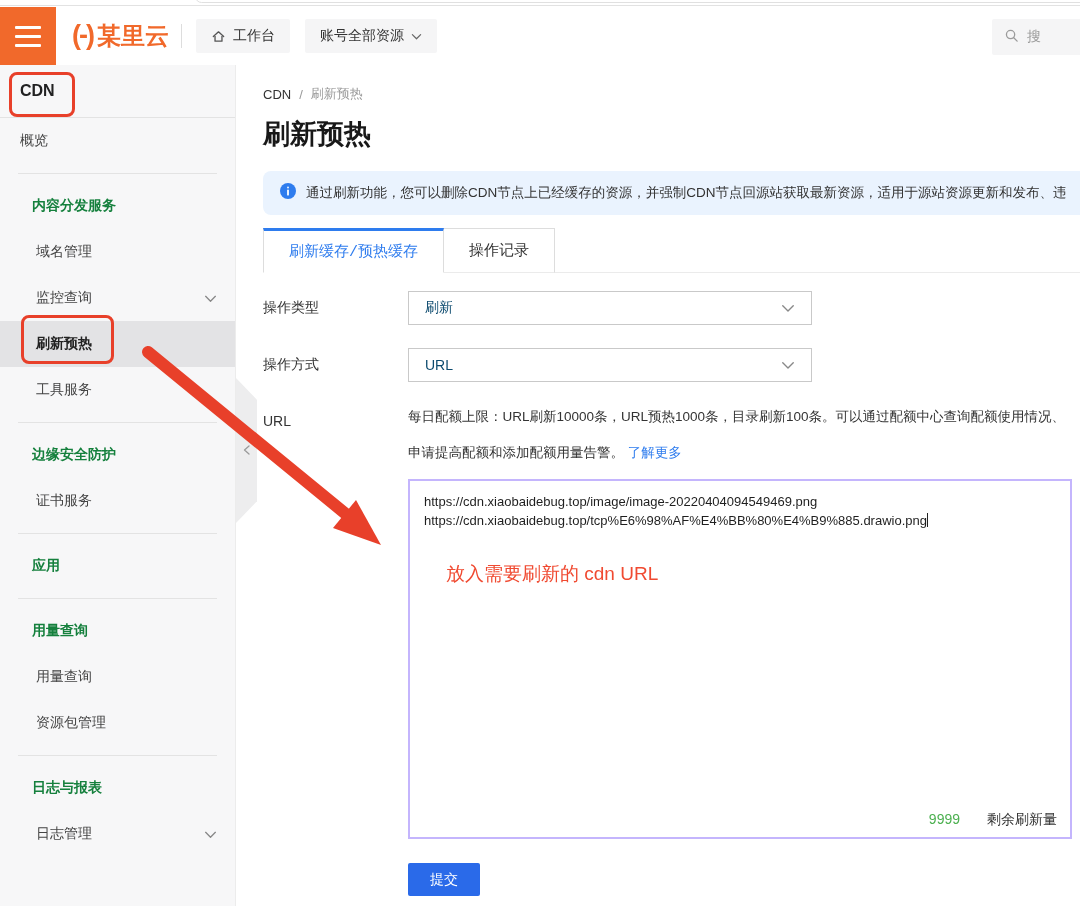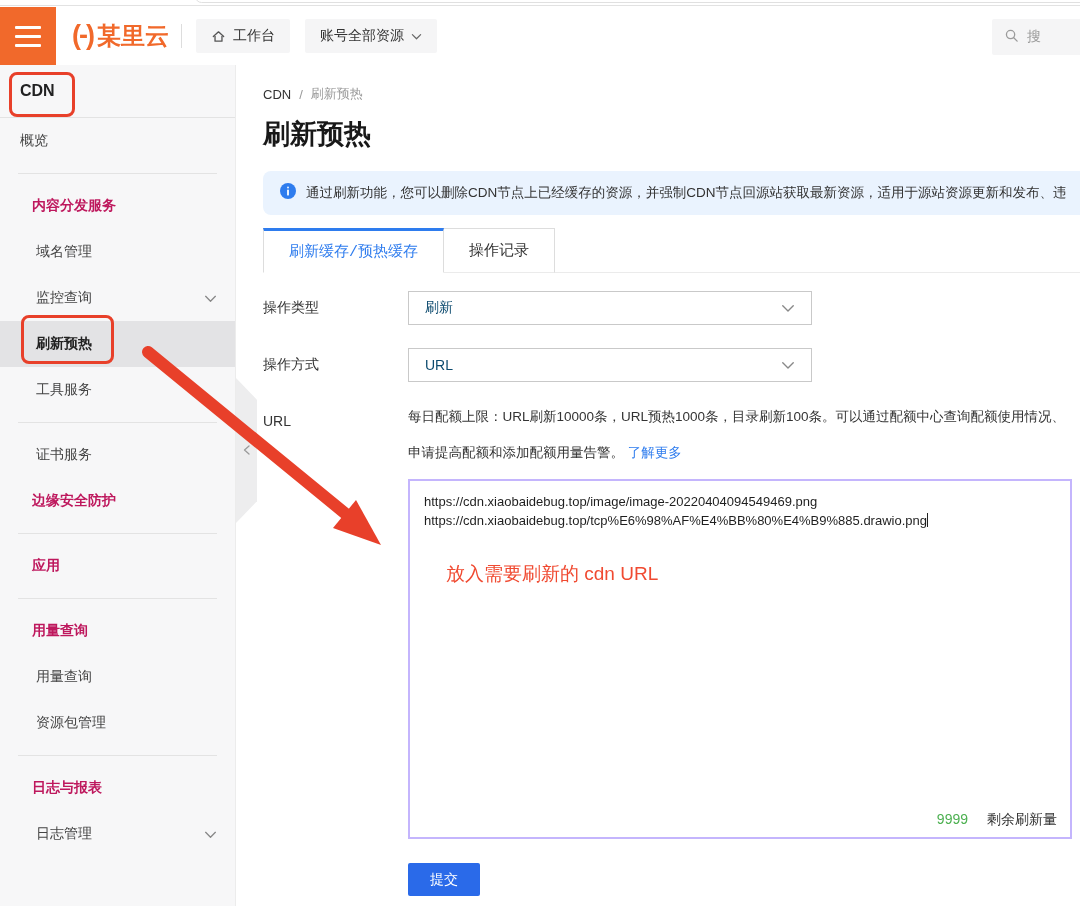--- a/index.html
+++ b/index.html
@@ -21,21 +21,21 @@
   .vdiv { width:1px; height:24px; background:#ddd; margin:0 14px 0 12px; }
   .hbtn { display:flex; align-items:center; gap:7px; height:34px; padding:0 15px; background:#f5f5f6; border:none; border-radius:2px; font-size:14px; color:#333; cursor:pointer; font-family:inherit; white-space:nowrap;}
   .hbtn + .hbtn { margin-left:15px; }
   .hbtn svg { display:block; }
   .search-box { position:absolute; right:-32px; top:12px; width:120px; height:36px; background:#f5f5f6; border-radius:2px; display:flex; align-items:center; gap:8px; padding:0 12px; color:#9b9b9b; font-size:14px; }
 
   
   aside { position:absolute; top:65px; left:0; width:236px; height:841px; background:#f7f7f8; border-right:1px solid #ececec; z-index:1; }
   .side-title { height:53px; display:flex; align-items:center; padding:0 20px; font-size:16px; font-weight:700; color:#222; border-bottom:1px solid #e3e3e3; }
   .side-item { height:46px; display:flex; align-items:center; padding:0 18px 0 20px; font-size:14px; color:#444; cursor:pointer; }
-  .side-section { font-weight:700; color:#be185d; cursor:default;padding-left:32px; }
+  .side-section { font-weight:700; color:#15803d; cursor:default;padding-left:32px; }
   .side-sub { padding-left:36px; }
   .side-active { background:#e3e3e5; font-weight:700; color:#222; }
   .side-divider { border:none; border-top:1px solid #e3e3e3; margin:9px 18px; }
   .side-chevron { margin-left:auto; display:flex; }
   .collapse-handle { position:absolute; left:236px; top:378px; width:21px; height:145px; background:#ededee;
         clip-path:polygon(0 0,100% 15%,100% 85%,0 100%); display:flex; align-items:center; justify-content:center; cursor:pointer; z-index:2;}
 
   
   main { position:absolute; top:65px; left:236px; width:844px; height:841px; background:#fff; padding-left:27px; }
   .breadcrumb { margin-top:20px; font-size:13px; color:#999; display:flex; gap:8px; align-items:center;}
@@ -56,21 +56,21 @@
   .select { width:404px; height:34px; border:1px solid #c9c9c9; border-radius:0; background:#fff; display:flex; align-items:center; padding:0 16px; font-size:14px; color:#0c4a6e; cursor:pointer; }
   .select svg { margin-left:auto; }
 
   .quota { width:664px; font-size:13.5px; color:#333; line-height:36px; margin-top:-6px;}
   .link { color:#2E7CEE; cursor:pointer; }
 
   .url-box { position:relative; width:664px; height:360px; border:2px solid #c4b5fd; background:#fff; margin-top:8px; padding:11px 14px; cursor:text; }
   .url-text { font-size:13px; line-height:19px; color:#1f1f1f; white-space:pre-line; word-break:break-all; }
   .caret { display:inline-block; width:1.5px; height:14px; background:#222; vertical-align:-2px; }
   .red-note { position:absolute; left:36px; top:80px; font-size:19px; color:#F04A31; }
-  .quota-left { position:absolute; right:13px; bottom:8px; font-size:14px; color:#333; display:flex; gap:19px; }
+  .quota-left { position:absolute; right:13px; bottom:8px; font-size:14px; color:#333; display:flex; gap:27px; }
   .quota-left .num { color:#4CB050; }
 
   .submit-btn { margin-top:24px; height:33px; padding:0 22px; background:#2A6AE9; color:#fff; border:none; border-radius:2px; font-size:14px; cursor:pointer; font-family:inherit; }
 
   
   .annotations { position:absolute; inset:0; pointer-events:none; z-index:9; }
   .red-box { position:absolute; border:3.5px solid #E8402A; border-radius:8px; }
   .red-box-cdn { left:9px; top:72px; width:66px; height:45px; }
   .red-box-refresh { left:21px; top:315px; width:93px; height:49px; }
 </style>
@@ -132,22 +132,22 @@
       <span>监控查询</span>
       <span class="side-chevron">
         <svg width="13" height="13" viewBox="0 0 12 12">
             <path d="M1.5 4l4.5 4.5L10.5 4" fill="none" stroke="#888" stroke-width="1.2" stroke-linecap="round" stroke-linejoin="round"></path>
           </svg>
       </span>
     </div>
     <div class="side-item side-sub side-active">刷新预热</div>
     <div class="side-item side-sub">工具服务</div>
     <hr class="side-divider">
+    <div class="side-item side-section">边缘安全防护</div>
     <div class="side-item side-sub">证书服务</div>
-    <div class="side-item side-section">边缘安全防护</div>
     <hr class="side-divider">
     <div class="side-item side-section">应用</div>
     <hr class="side-divider">
     <div class="side-item side-section">用量查询</div>
     <div class="side-item side-sub">用量查询</div>
     <div class="side-item side-sub">资源包管理</div>
     <hr class="side-divider">
     <div class="side-item side-section">日志与报表</div>
     <div class="side-item side-sub">
       <span>日志管理</span>

